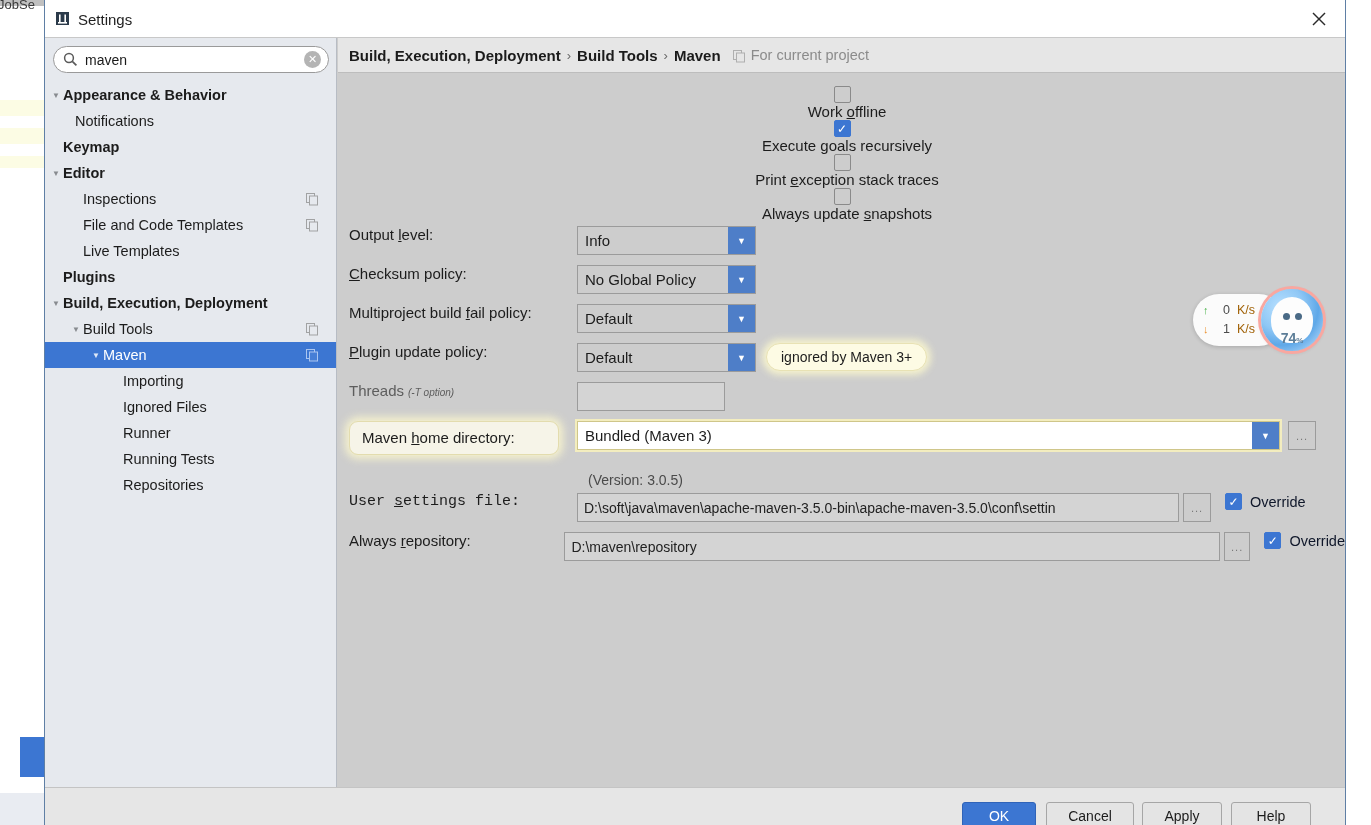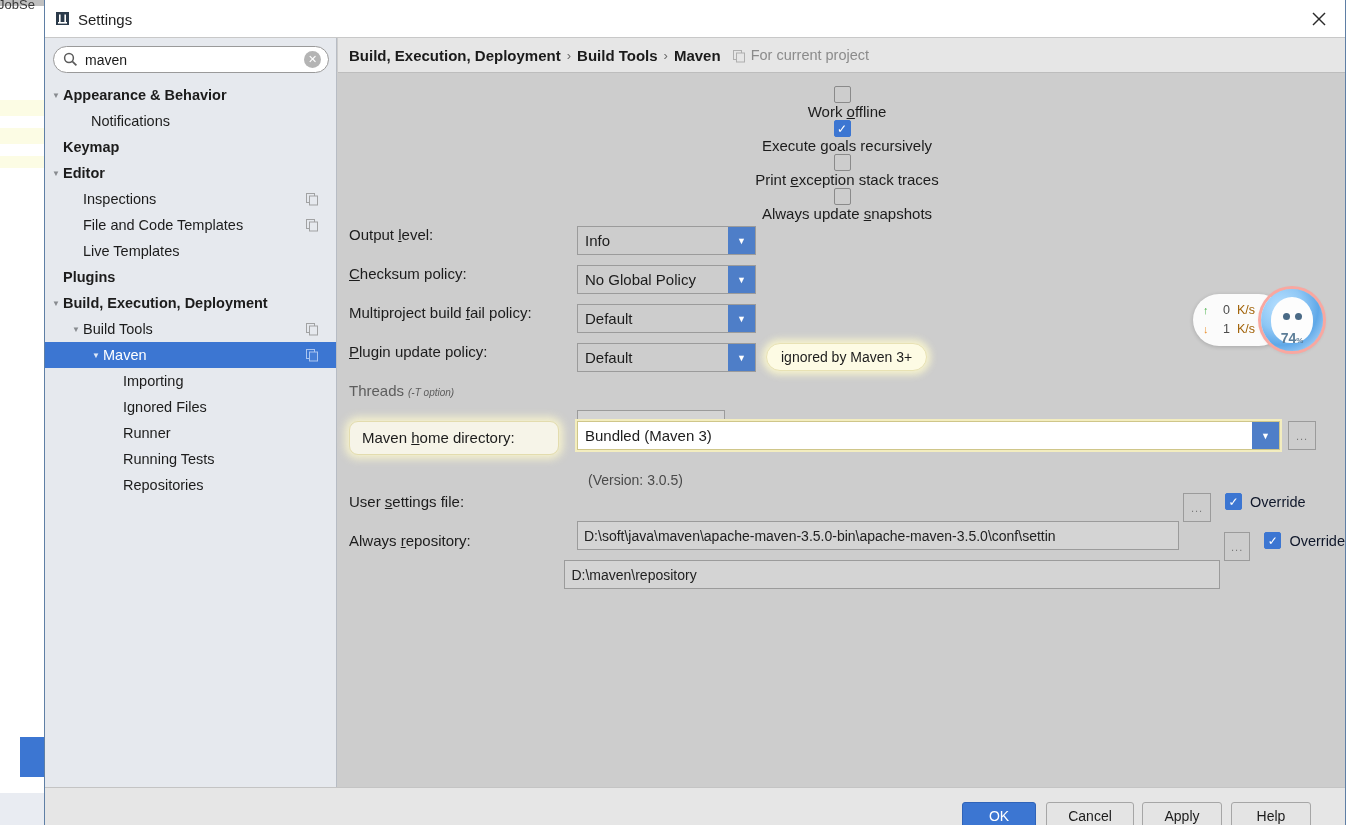--- a/index.html
+++ b/index.html
@@ -143,21 +143,21 @@
   .combo .cv { font-size:15px; color:#1c1c1c; padding-left:7px; white-space:nowrap; overflow:hidden; }
   .combo .arrow {
     position:absolute; right:0; top:0; width:27px; height:27px;
     background:#4e7ec8; display:flex; align-items:center; justify-content:center;
     color:#ffffff; font-size:9px;
   }
 
   .txtinput {
     height:29px; background:#d4d4d4; border:1px solid #9b9b9b;
     box-sizing:border-box; font-family:"Liberation Sans", sans-serif;
-    font-size:14px; color:#222; padding:0 6px; outline:none;margin-top:28px;
+    font-size:14px; color:#222; padding:0 6px; outline:none;
   }
 
   .browse-btn {
     width:28px; height:29px; background:#cdcdcd; border:1px solid #9b9b9b;
     box-sizing:border-box; display:flex; align-items:center; justify-content:center;
     font-size:11px; color:#7a7a7a; cursor:pointer; letter-spacing:1px;
   }
 
   .callout {
     background:#fdfbe4; border:1px solid #e8e2b4;
@@ -268,21 +268,21 @@
           </svg>
         </span>
         <input class="search-input" type="text" value="maven" style="">
         <span class="search-clear">✕</span>
       </div>
       <div class="tree" id="tree">
           <div class="tree-row" style="padding-left: 4px;">
             <span class="twisty">▼</span>
             <span class="tree-label bold">Appearance &amp; Behavior</span>
           </div>
-          <div class="tree-row" style="padding-left: 32px;">
+          <div class="tree-row" style="padding-left: 16px;">
             <span class="twisty empty"></span>
             <span class="tree-label">Notifications</span>
           </div>
           <div class="tree-row" style="padding-left: 4px;">
             <span class="twisty empty"></span>
             <span class="tree-label bold">Keymap</span>
           </div>
           <div class="tree-row" style="padding-left: 4px;">
             <span class="twisty">▼</span>
             <span class="tree-label bold">Editor</span>
@@ -446,21 +446,21 @@
             <span class="arrow">▼</span>
           </div>
           <span class="browse-btn" style="margin-left:8px;">...</span>
         </div>
 
         <div style="height:26px;padding-left:239px;display:flex;align-items:center;">
           <span class="version-note">(Version: 3.0.5)</span>
         </div>
 
         <div class="frow">
-          <span class="flabel" style="width:228px;"><span>User </span><span class="u">s</span><span>ettings file:</span></span>
+          <span class="flabel" style="width:228px;font-family:Liberation Mono, monospace;"><span>User </span><span class="u">s</span><span>ettings file:</span></span>
           <input class="txtinput" style="width: 602px;" type="text" value="D:\soft\java\maven\apache-maven-3.5.0-bin\apache-maven-3.5.0\conf\settin">
           <span class="browse-btn" style="margin-left:4px;">...</span>
           <span class="override-wrap">
             <span class="cb checked" style="margin-right:0;">
                 <span class="tick">✓</span>
               </span>
             <span class="override-label">Override</span>
           </span>
         </div>
 

